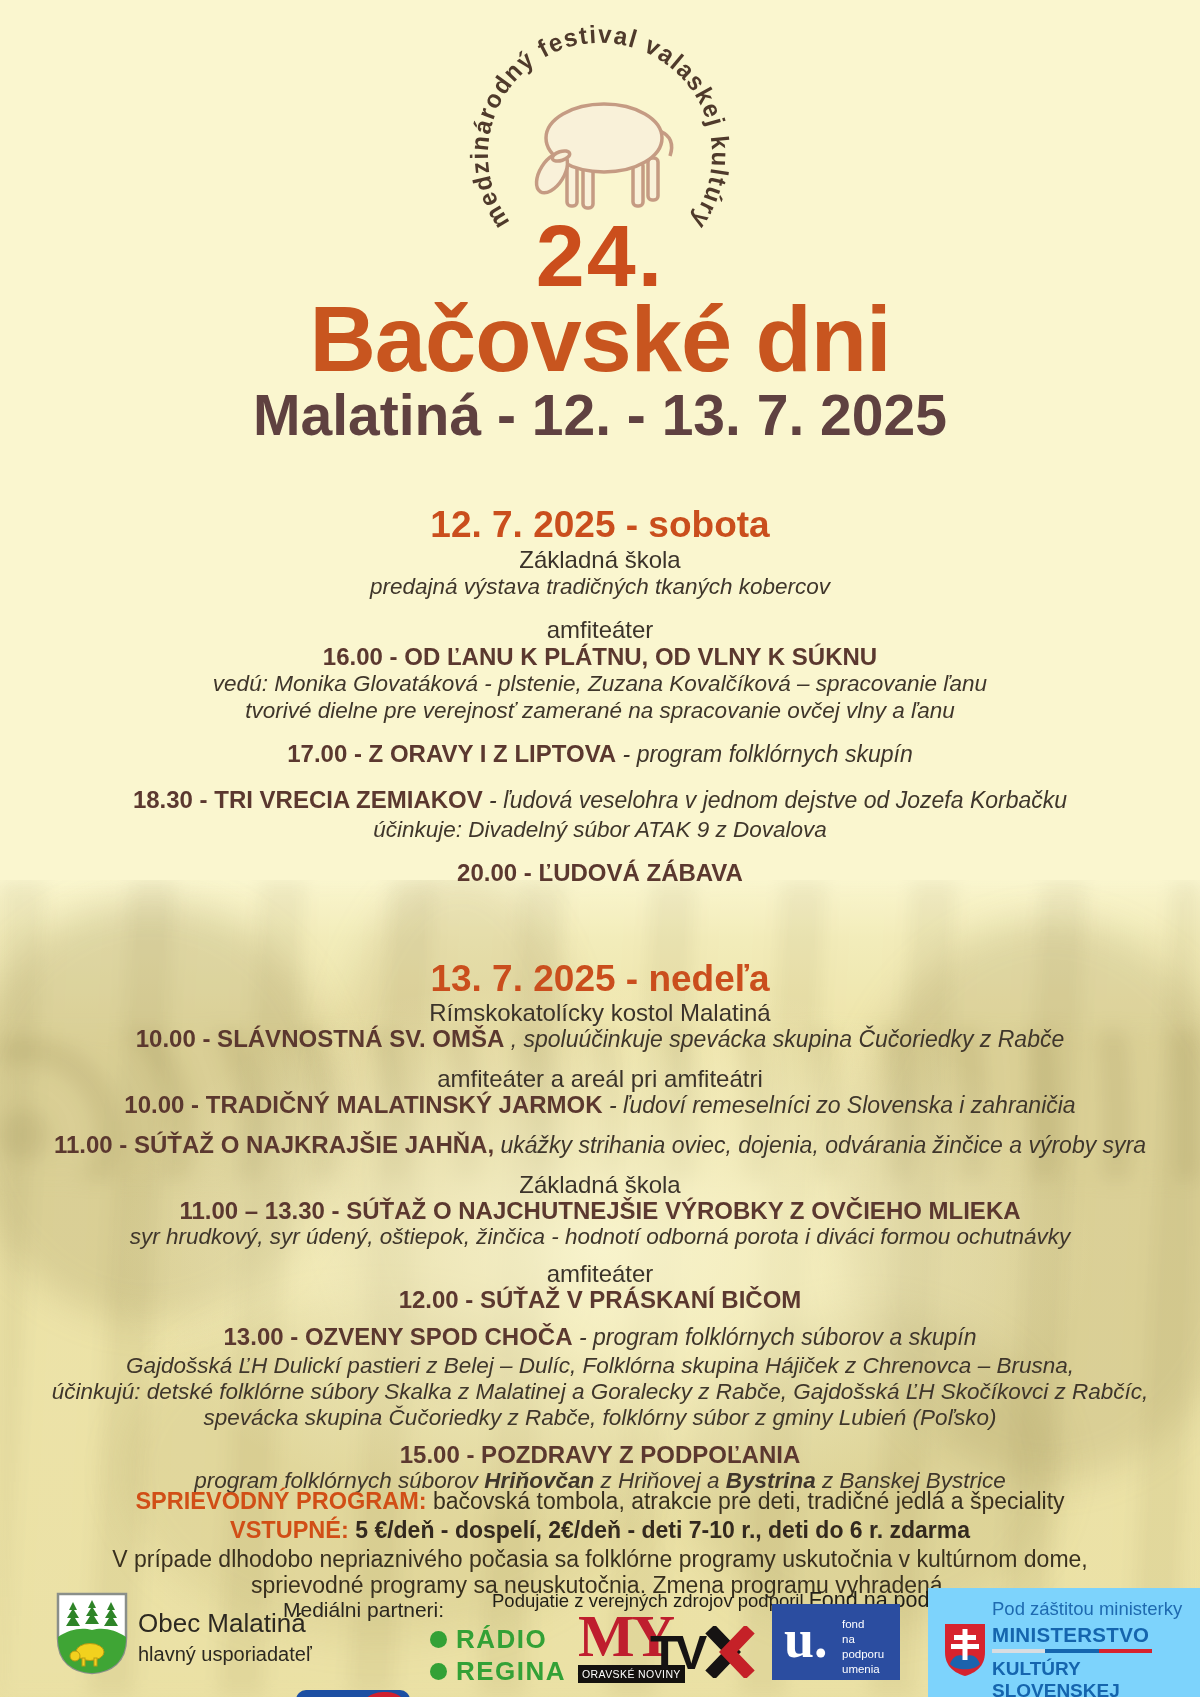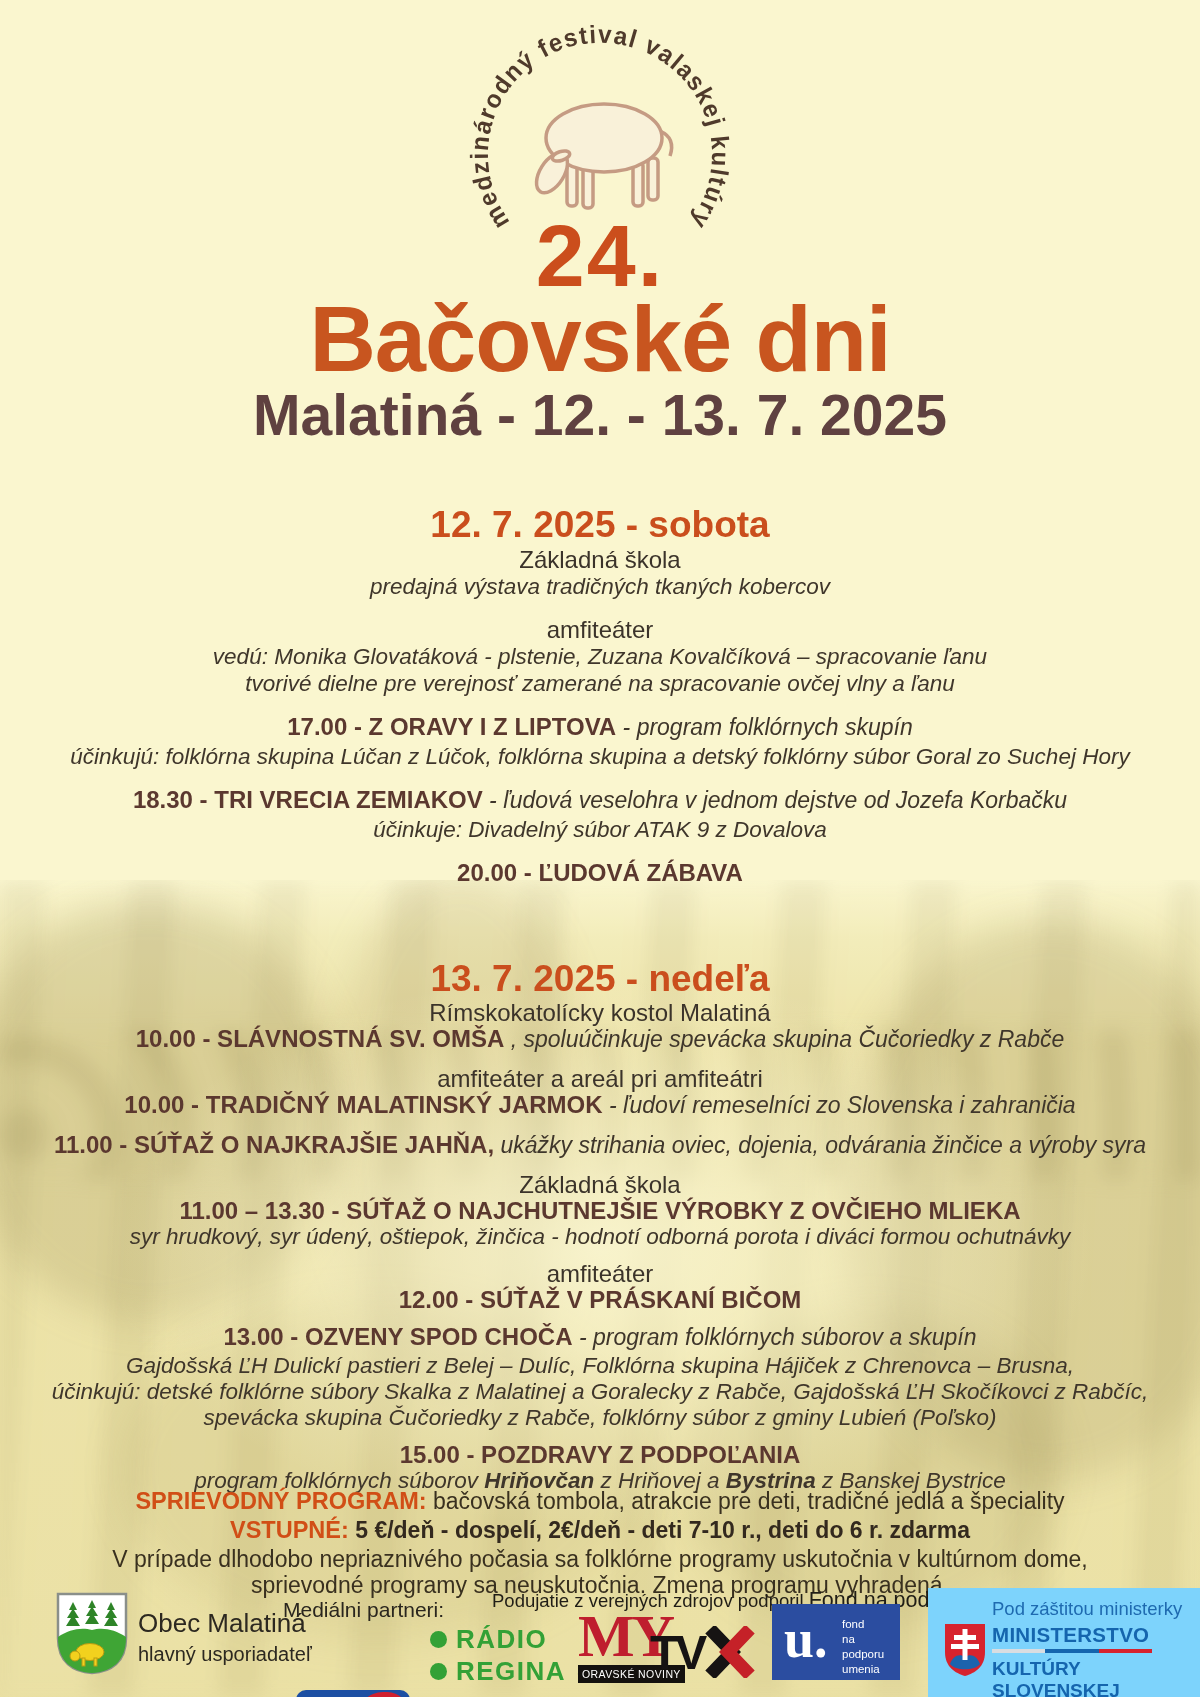--- a/index.html
+++ b/index.html
@@ -144,26 +144,26 @@
   <h2 class="poster-subtitle">Malatiná - 12. - 13. 7. 2025</h2>
 
   <div class="day-heading hd-sat">12. 7. 2025 - sobota</div>
   <section class="events ev-sat">
     <div class="event">
       <p class="venue">Základná škola</p>
       <p class="edesc">predajná výstava tradičných tkaných kobercov</p>
     </div>
     <div class="event">
       <p class="venue">amfiteáter</p>
+      <p class="etitle">16.00 - OD ĽANU K PLÁTNU, OD VLNY K SÚKNU</p>
       <p class="edesc">vedú: Monika Glovatáková - plstenie, Zuzana Kovalčíková – spracovanie ľanu</p>
       <p class="edesc">tvorivé dielne pre verejnosť zamerané na spracovanie ovčej vlny a ľanu</p>
     </div>
     <div class="event">
       <p><span class="etitle">17.00 - Z ORAVY I Z LIPTOVA</span><span class="esuffix"> - program folklórnych skupín</span></p>
-      <p class="edesc">účinkujú: folklórna skupina Lúčan z Lúčok, folklórna skupina a detský folklórny súbor Goral zo Suchej Hory</p>
     </div>
     <div class="event">
       <p><span class="etitle">18.30 - TRI VRECIA ZEMIAKOV</span><span class="esuffix"> - ľudová veselohra v jednom dejstve od Jozefa Korbačku</span></p>
       <p class="edesc">účinkuje: Divadelný súbor ATAK 9 z Dovalova</p>
     </div>
     <div class="event">
       <p class="etitle">20.00 - ĽUDOVÁ ZÁBAVA</p>
     </div>
   </section>
 

